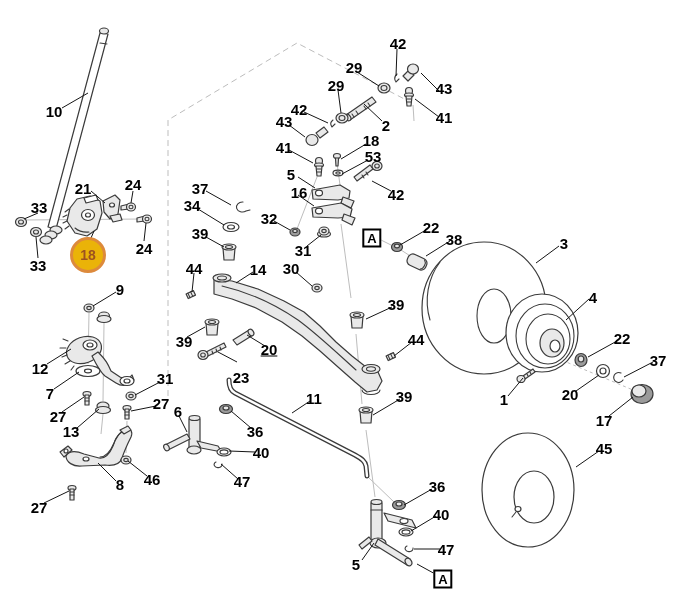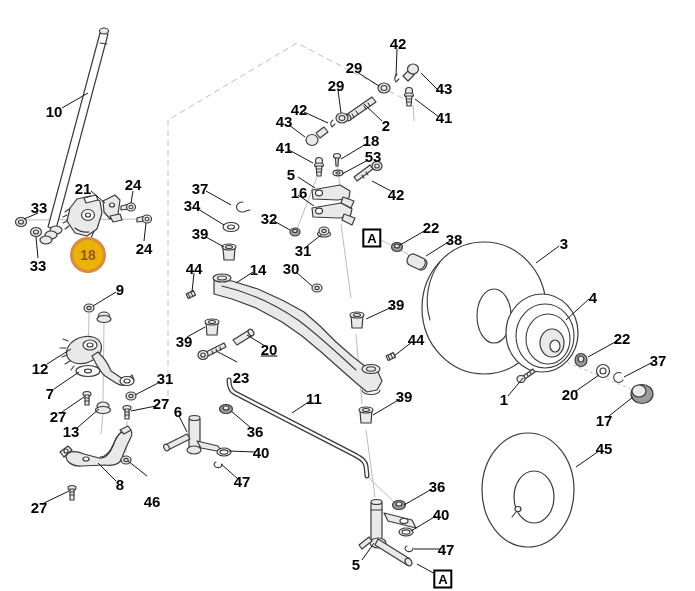--- a/index.html
+++ b/index.html
@@ -455,21 +455,21 @@
       <div class="lbl p" style="left: 38px; top: 265px;">33</div>
       <div class="lbl h" style="left: 88px; top: 255px;">18</div>
       <div class="lbl p" style="left: 120px; top: 289px;">9</div>
       <div class="lbl p" style="left: 40px; top: 368px;">12</div>
       <div class="lbl p" style="left: 50px; top: 393px;">7</div>
       <div class="lbl p" style="left: 58px; top: 416px;">27</div>
       <div class="lbl p" style="left: 71px; top: 431px;">13</div>
       <div class="lbl p" style="left: 165px; top: 378px;">31</div>
       <div class="lbl p" style="left: 161px; top: 403px;">27</div>
       <div class="lbl p" style="left: 120px; top: 484px;">8</div>
-      <div class="lbl p" style="left: 152px; top: 501px; text-align: center;">46</div>
+      <div class="lbl p" style="left: 152px; top: 479px; text-align: center;">46</div>
       <div class="lbl p" style="left: 39px; top: 507px;">27</div>
       <div class="lbl p" style="left: 200px; top: 188px;">37</div>
       <div class="lbl p" style="left: 192px; top: 205px;">34</div>
       <div class="lbl p" style="left: 200px; top: 233px;">39</div>
       <div class="lbl p" style="left: 194px; top: 268px;">44</div>
       <div class="lbl p" style="left: 258px; top: 269px;">14</div>
       <div class="lbl p" style="left: 291px; top: 268px;">30</div>
       <div class="lbl p" style="left: 184px; top: 341px;">39</div>
       <div class="lbl p" style="left: 269px; top: 349px; text-decoration: underline;">20</div>
       <div class="lbl p" style="left: 241px; top: 366px; margin-top: 11px;">23</div>

